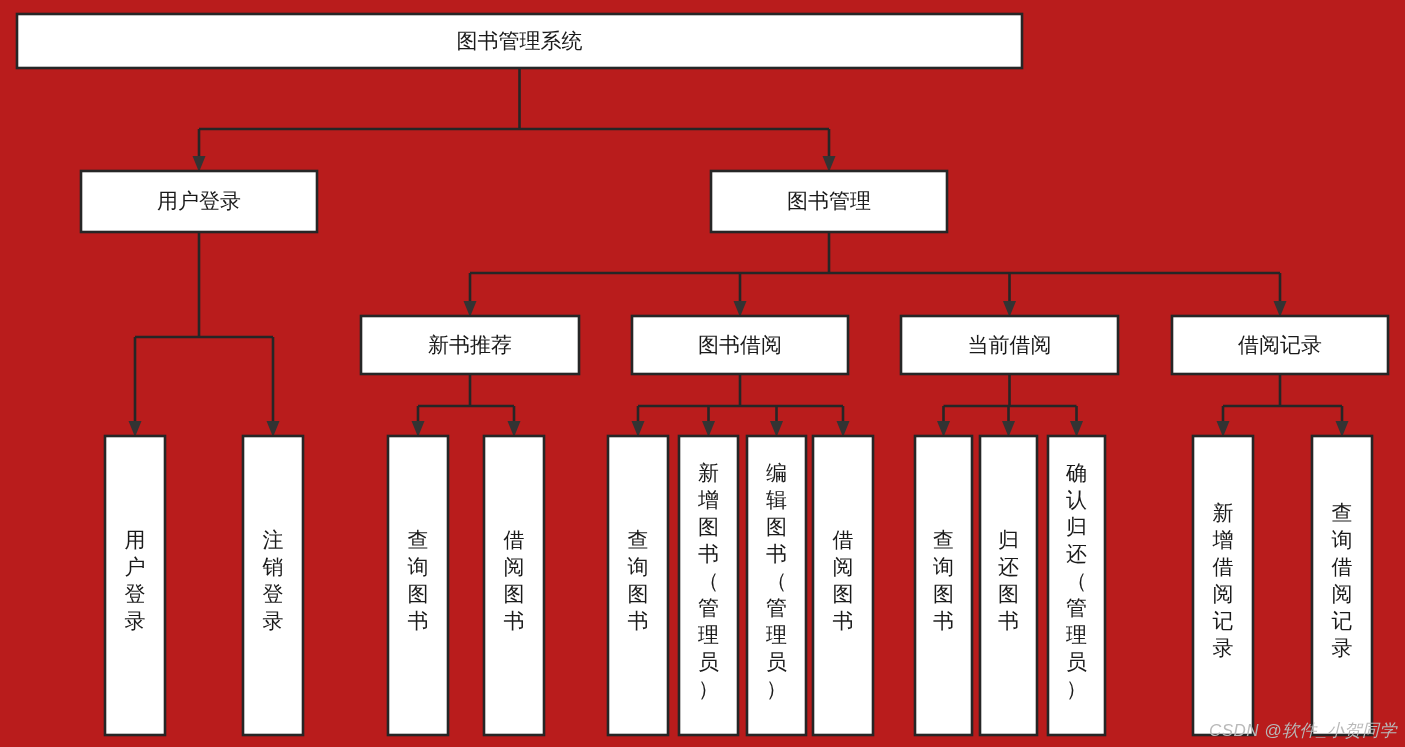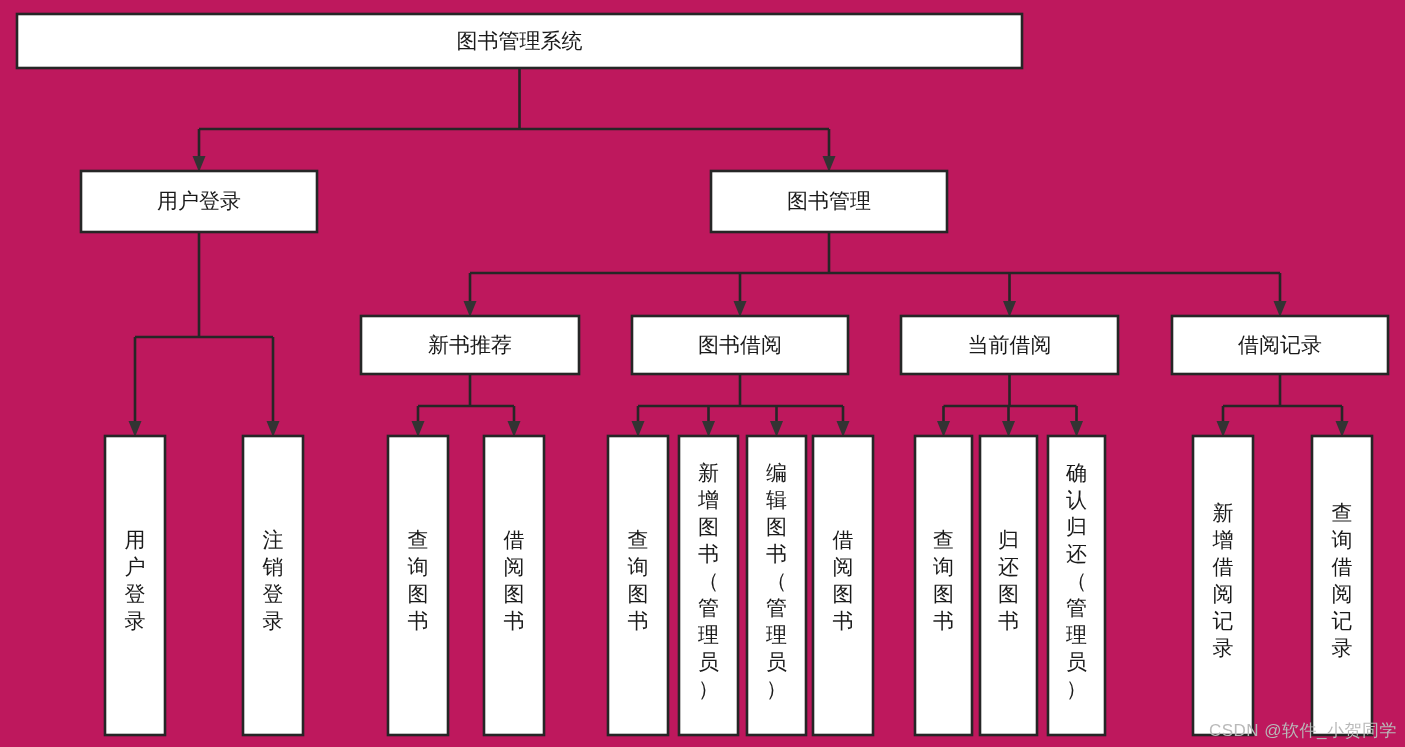--- a/index.html
+++ b/index.html
@@ -11,21 +11,21 @@
   body {
     width: 1405px;
     height: 747px;
     font-family: "Liberation Sans", "DejaVu Sans", sans-serif;
     overflow: hidden;
   }
   #diagram-root {
     position: relative;
     width: 1405px;
     height: 747px;
-    background: #be185d;
+    background: #b91c1c;
   }
   svg.diagram-canvas {
     position: absolute;
     left: 0;
     top: 0;
     width: 1405px;
     height: 747px;
     display: block;
   }
   .node-box {
@@ -59,20 +59,21 @@
   .watermark-text {
     position: absolute;
     right: 8px;
     bottom: 5px;
     font-family: "Liberation Sans", "DejaVu Sans", sans-serif;
     font-size: 17px;
     color: #b9b9b9;
     white-space: nowrap;
     letter-spacing: 0.5px;
     user-select: none;
+    font-style: italic;
   }
 </style>
 </head>
 <body>
 
 <div id="diagram-root">
   <svg class="diagram-canvas" id="diagram-svg" viewBox="0 0 1405 747" xmlns="http://www.w3.org/2000/svg">
       <g>
         <g>
           <line class="connector" x1="519.5" y1="68" x2="519.5" y2="129"></line>

